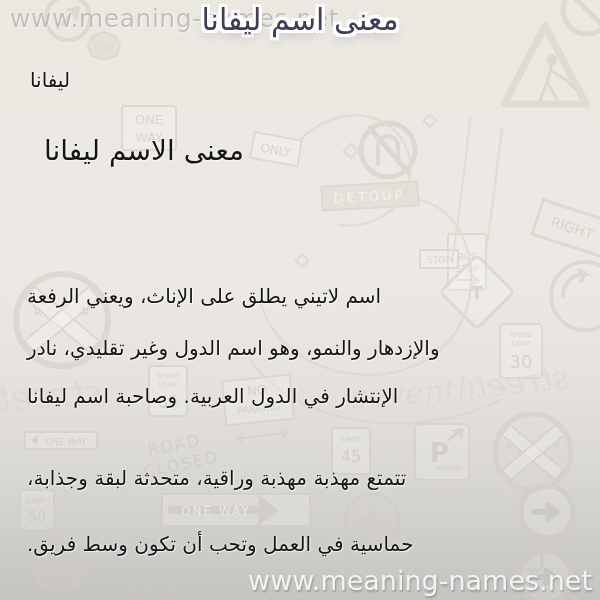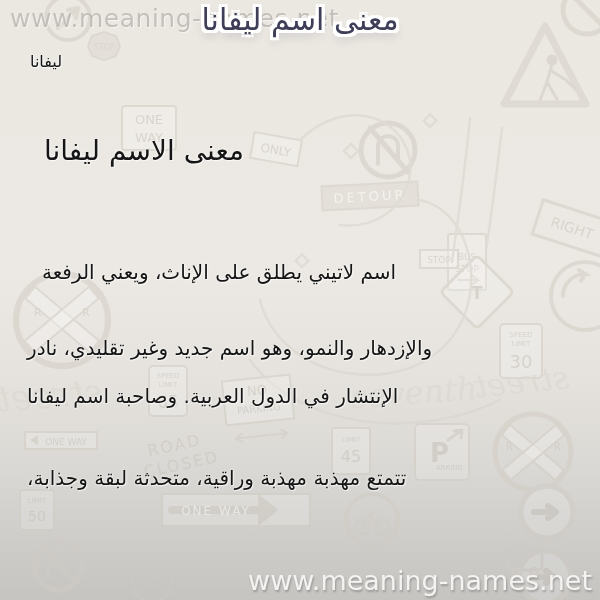--- a/index.html
+++ b/index.html
@@ -21,25 +21,25 @@
     text-shadow:
       -3px -3px 0 #fff, 3px -3px 0 #fff, -3px 3px 0 #fff, 3px 3px 0 #fff,
       0 -3px 0 #fff, 0 3px 0 #fff, -3px 0 0 #fff, 3px 0 0 #fff,
       0 6px 10px rgba(60,60,80,.25);
   }
   .ar{
     position:absolute;z-index:3;direction:rtl;white-space:nowrap;
     color:#151515;
     text-shadow:0 0 3px rgba(255,255,255,.9),1px 1px 0 rgba(255,255,255,.55);
   }
-  .name{top:52px;left:30px;font-size:16px;}
+  .name{top:68px;left:30px;font-size:20px;}
   .h-meaning{top:134px;left:44px;font-size:28px;}
   .h-origin{top:199px;left:44px;font-size:21px;}
   .pline{font-size:20px;left:27px;}
-  .p0{top:260px;margin-left:15px;} .p1{top:336px;} .p2{top:384px;} .p3{top:466px;} .p4{top:532px;}
+  .p0{top:284px;} .p1{top:336px;} .p2{top:384px;} .p3{top:466px;} .p4{top:532px;}
   .wm-bottom{
     position:absolute;bottom:4px;right:8px;z-index:3;
     font-size:27px;color:#f4f3f1;
     text-shadow:1px 2px 2px rgba(100,100,100,.45);
   }
   .sign-txt{fill:#c9c4bc;font-family:"DejaVu Sans",sans-serif;}
   .script-txt{fill:#d6d1c9;font-family:"DejaVu Serif",serif;font-style:italic;}
 </style>
 </head>
 <body>
@@ -242,18 +242,19 @@
   </svg>
 
   <div class="wm-top">www.meaning-names.net</div>
 
   <h1 class="title">معنى اسم ليفانا</h1>
 
   <div class="ar name">ليفانا</div>
   <div class="ar h-meaning">معنى الاسم ليفانا</div>
 
   <div class="ar pline p0">اسم لاتيني يطلق على الإناث، ويعني الرفعة</div>
-  <div class="ar pline p1">والإزدهار والنمو، وهو اسم جديد وغير تقليدي، نادر</div>
+  <div class="ar pline p1">والإزدهار والنمو، وهو اسم الدول وغير تقليدي، نادر</div>
   <div class="ar pline p2">الإنتشار في الدول العربية. وصاحبة اسم ليفانا</div>
   <div class="ar pline p3">تتمتع مهذبة مهذبة وراقية، متحدثة لبقة وجذابة،</div>
+  <div class="ar pline p4">حماسية في العمل وتحب أن تكون وسط فريق.</div>
 
   <div class="wm-bottom">www.meaning-names.net</div>
 </div>
 
 </body></html>

